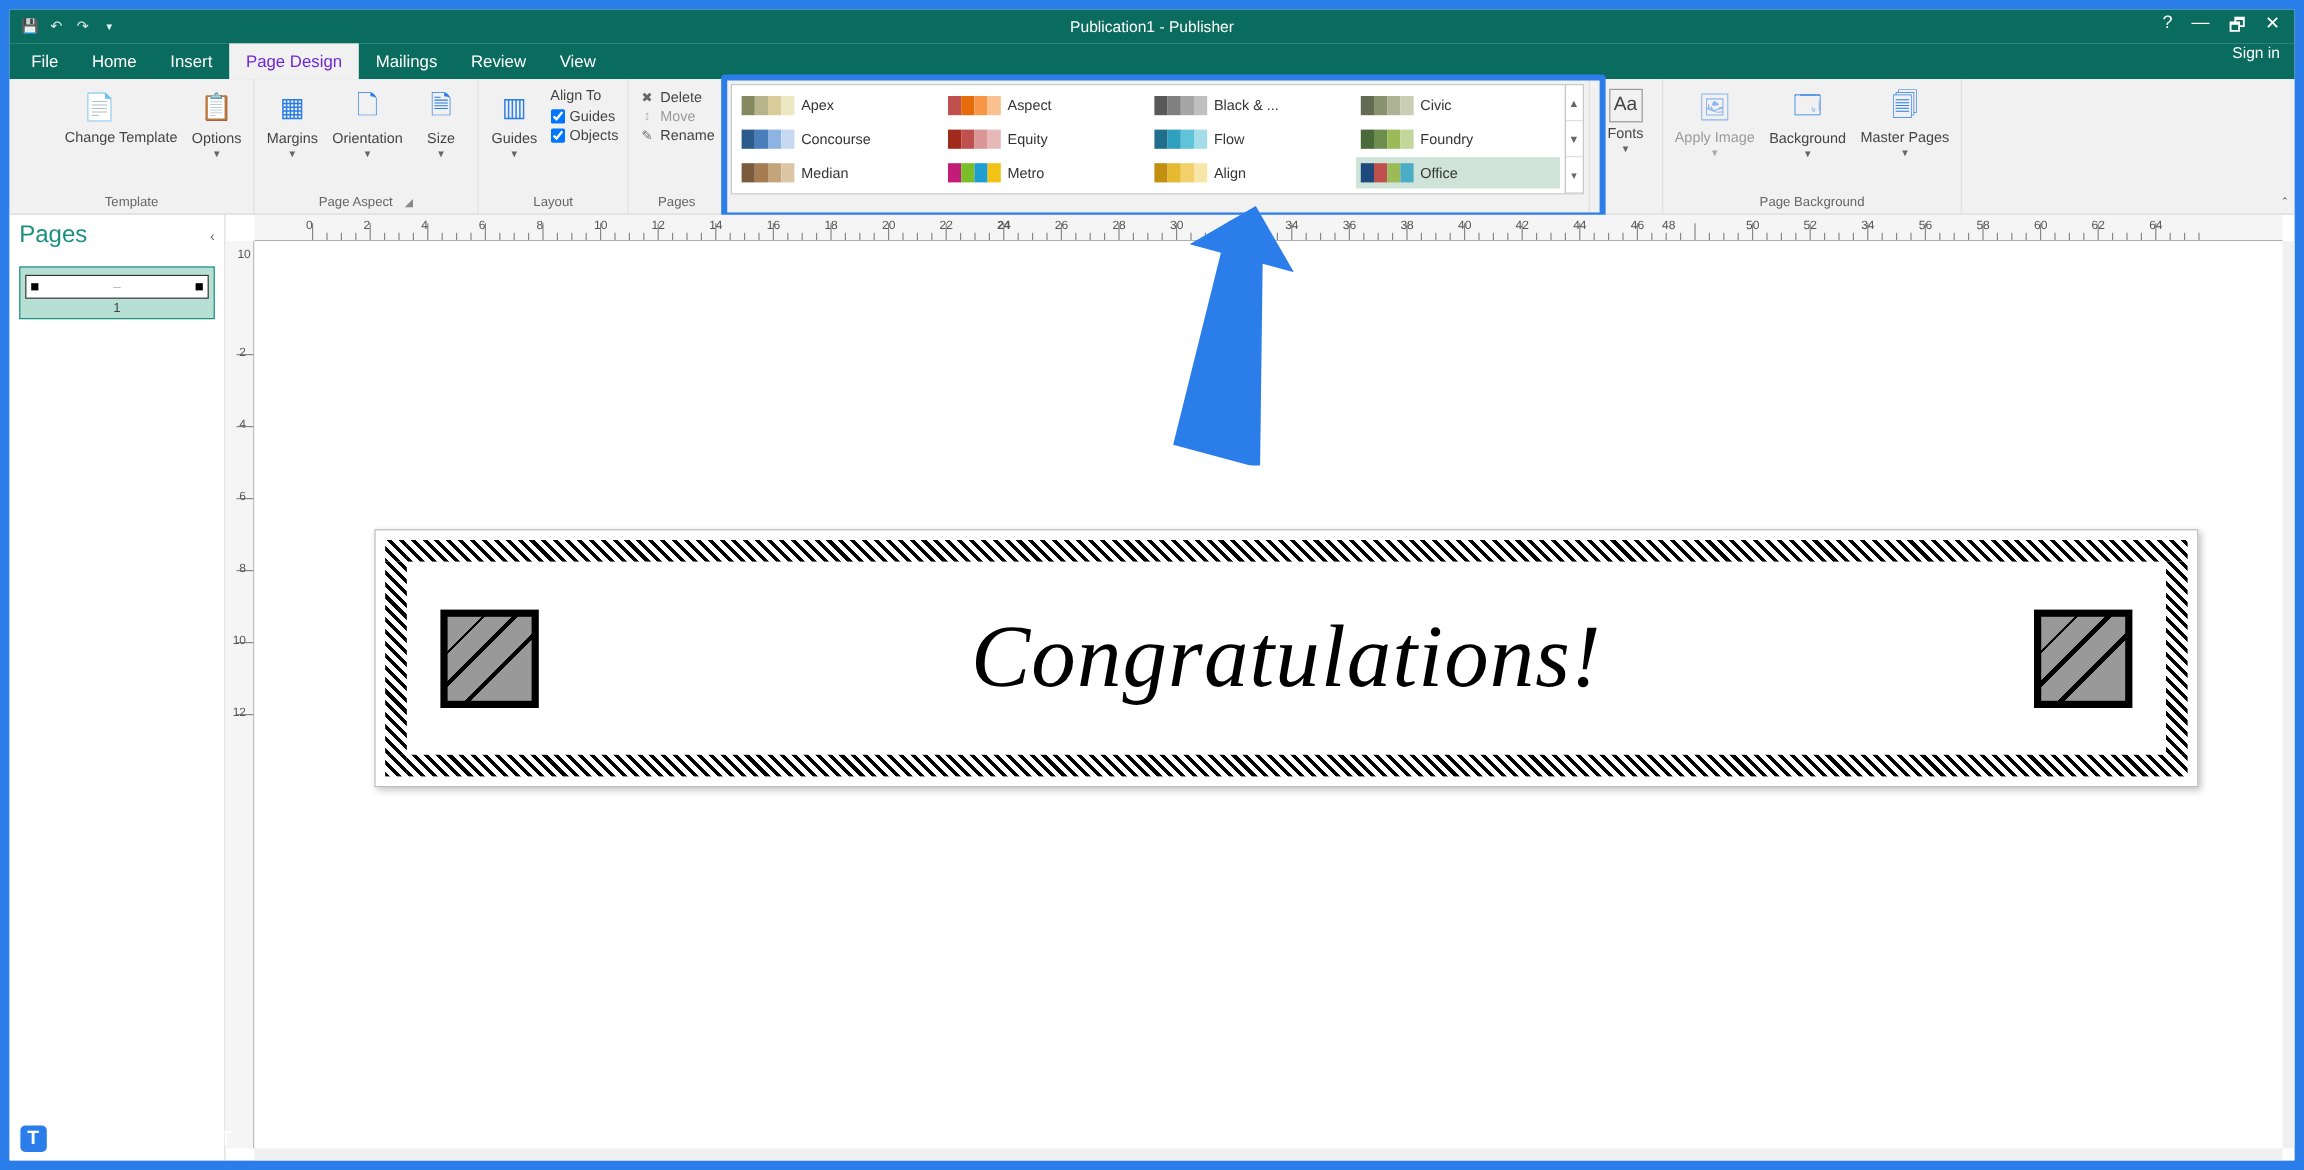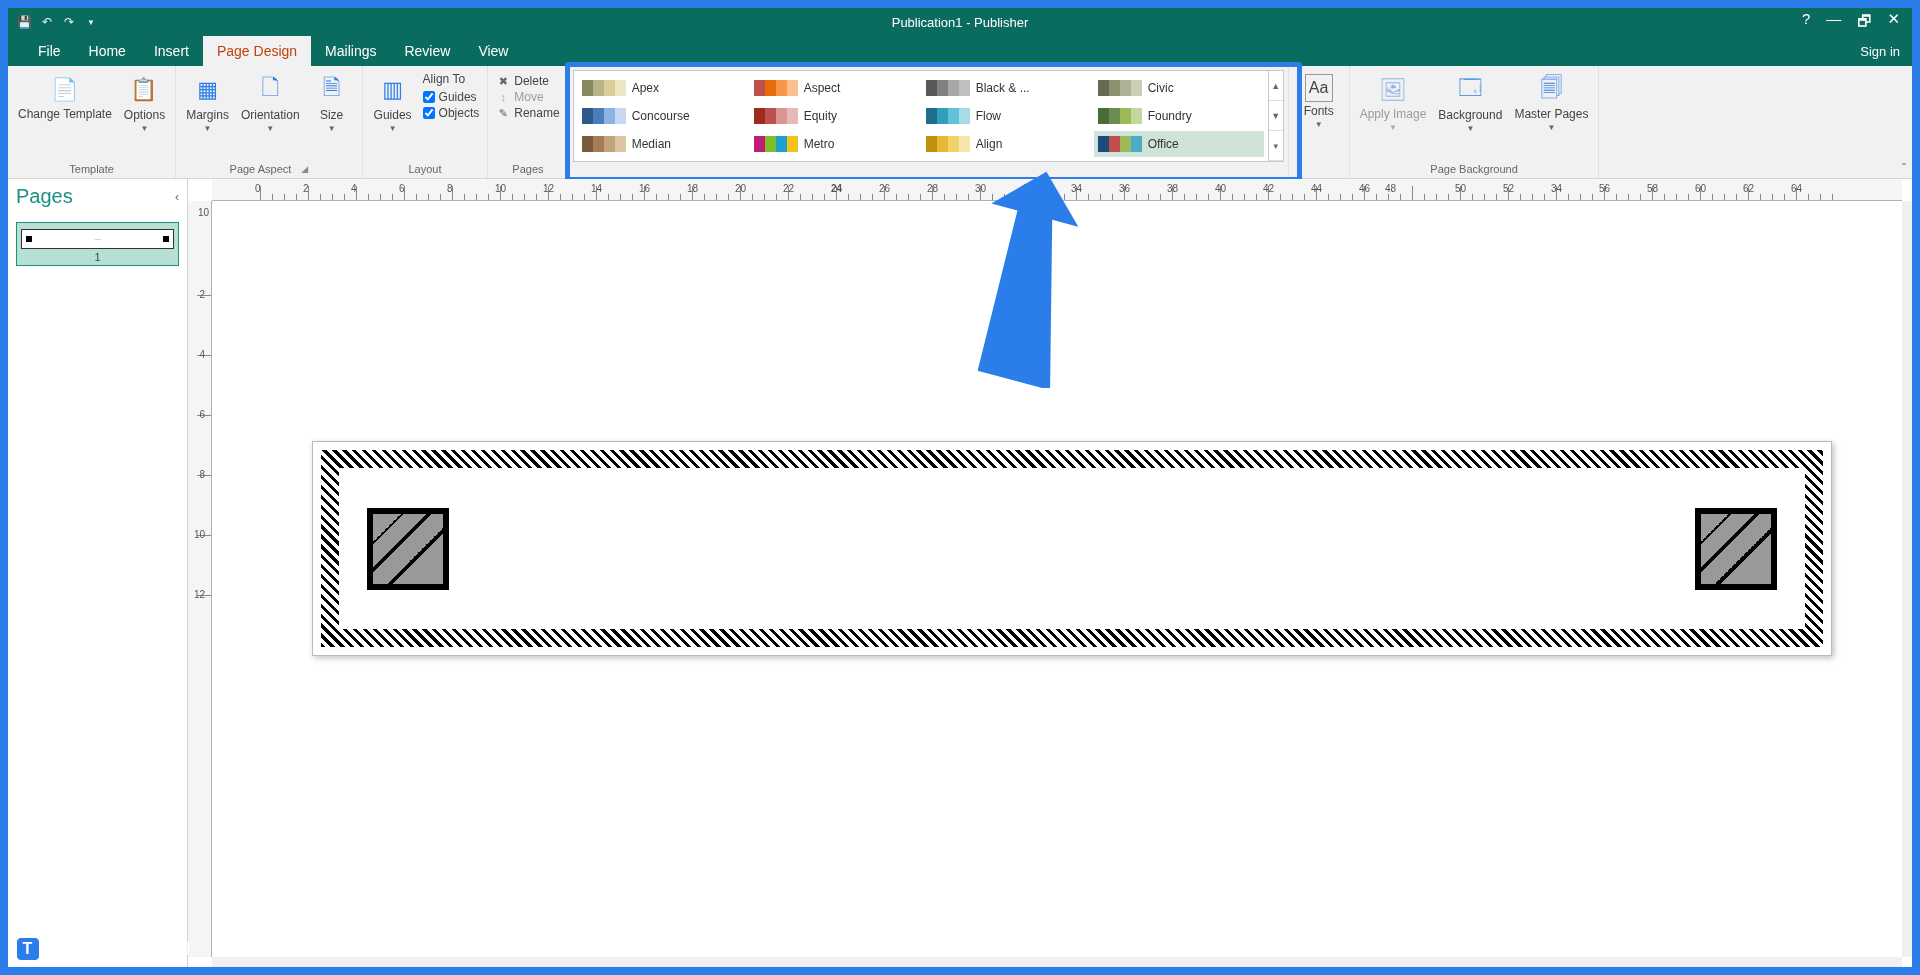--- a/index.html
+++ b/index.html
@@ -8,23 +8,23 @@
 
 
 .titlebar { background: #0a6b5f; height: 28px; display: flex; align-items: center; color: #fff; font-size: 12px; position: relative; }
 .titlebar .qat { display: flex; align-items: center; gap: 4px; padding-left: 8px; }
 .titlebar .qat-item { width: 18px; height: 18px; display: flex; align-items: center; justify-content: center; opacity: .9; }
 .titlebar .title-center { position: absolute; left: 50%; transform: translateX(-50%); font-size: 13px; }
 .titlebar .win-controls { margin-left: auto; display: flex; gap: 16px; padding-right: 12px; font-size: 15px; }
 .titlebar .win-controls span { cursor: default; }
 
 
-.tabbar { background: #0a6b5f; height: 30px; display: flex; align-items: center; color: #fff; font-size: 14px; padding-left: 16px; }
+.tabbar { background: #0a6b5f; height: 30px; display: flex; align-items: flex-start; color: #fff; font-size: 14px; padding-left: 4px; }
 .tabbar .tab { padding: 6px 14px; cursor: default; height: 30px; display: flex; align-items: center; }
-.tabbar .tab.active { background: #f1f1f1; color: #c2410c; }
+.tabbar .tab.active { background: #f1f1f1; color: #6d28d9; }
 .tabbar .sign-in { margin-left: auto; padding-right: 12px; font-size: 13px; }
 
 
 .ribbon { background: #f1f1f1; height: 113px; display: flex; border-bottom: 1px solid #d4d4d4; position: relative; }
 .rgroup { display: flex; flex-direction: column; border-right: 1px solid #e1e1e1; position: relative; height: 100%; }
 .rgroup .controls { flex: 1; display: flex; align-items: flex-start; padding: 4px; }
 .rgroup .label { height: 18px; text-align: center; font-size: 11px; color: #666; display: flex; align-items: center; justify-content: center; gap: 4px; }
 .rgroup .label .dialog-launcher { font-size: 9px; color: #888; margin-left: 6px; }
 
 .bigbtn { display: flex; flex-direction: column; align-items: center; justify-content: flex-start; padding: 4px 6px; font-size: 12px; color: #444; min-width: 52px; text-align: center; gap: 2px; }
@@ -125,21 +125,21 @@
     <div class="tab">View</div>
     <div class="sign-in">Sign in</div>
   </div>
 
   <div class="ribbon">
 
     <div class="rgroup">
       <div class="controls">
         <div class="bigbtn">
           <div class="ico">📄</div>
-          <div style="line-height:1.1;">Change Template</div>
+          <div style="line-height:1.1;margin-left:36px;">Change Template</div>
         </div>
         <div class="bigbtn">
           <div class="ico">📋</div>
           <div>Options</div>
           <div class="caret">▼</div>
         </div>
       </div>
       <div class="label">Template</div>
     </div>
 
@@ -567,20 +567,21 @@
           <div class="ruler-tick major" style="top: 334px;"></div>
           <div class="ruler-num" style="top: 328px;">10</div>
           <div class="ruler-tick major" style="top: 394px;"></div>
           <div class="ruler-num" style="top: 388px;">12</div>
           <div class="ruler-num" style="top: 6px; right: 2px;">10</div>
         </div>
       <div class="workspace">
         <div class="page">
           <div class="banner-border">
             <div class="ornament"></div>
+            <div class="congrats">Congratulations!</div>
             <div class="ornament"></div>
           </div>
         </div>
       </div>
       <div class="scrollbar-v"></div>
       <div class="scrollbar-h"></div>
     </div>
   </div>
 </div>
 

